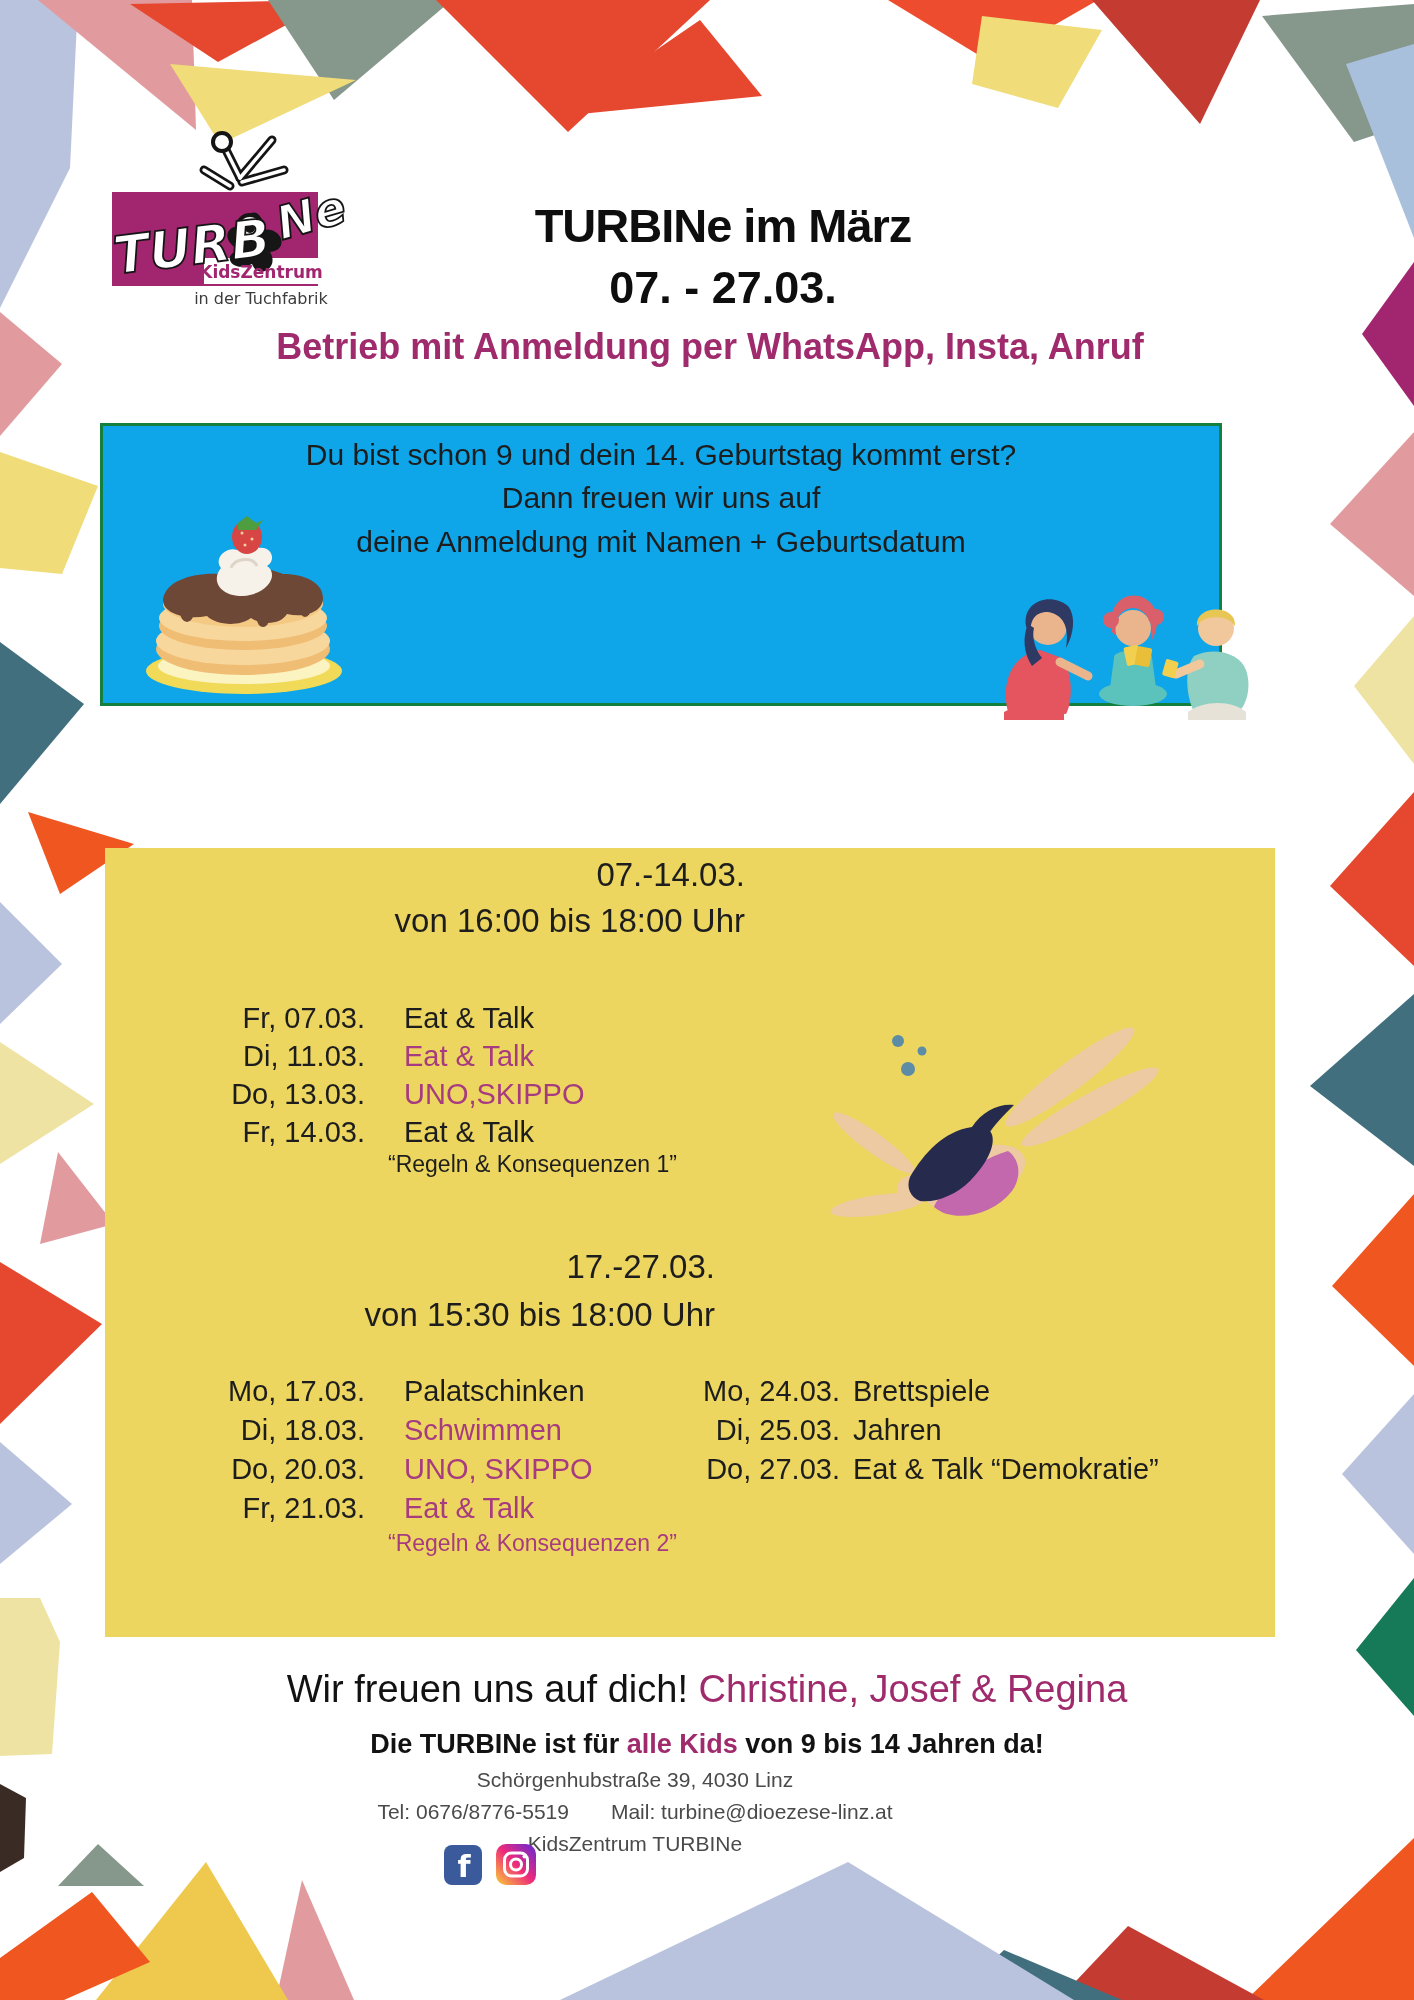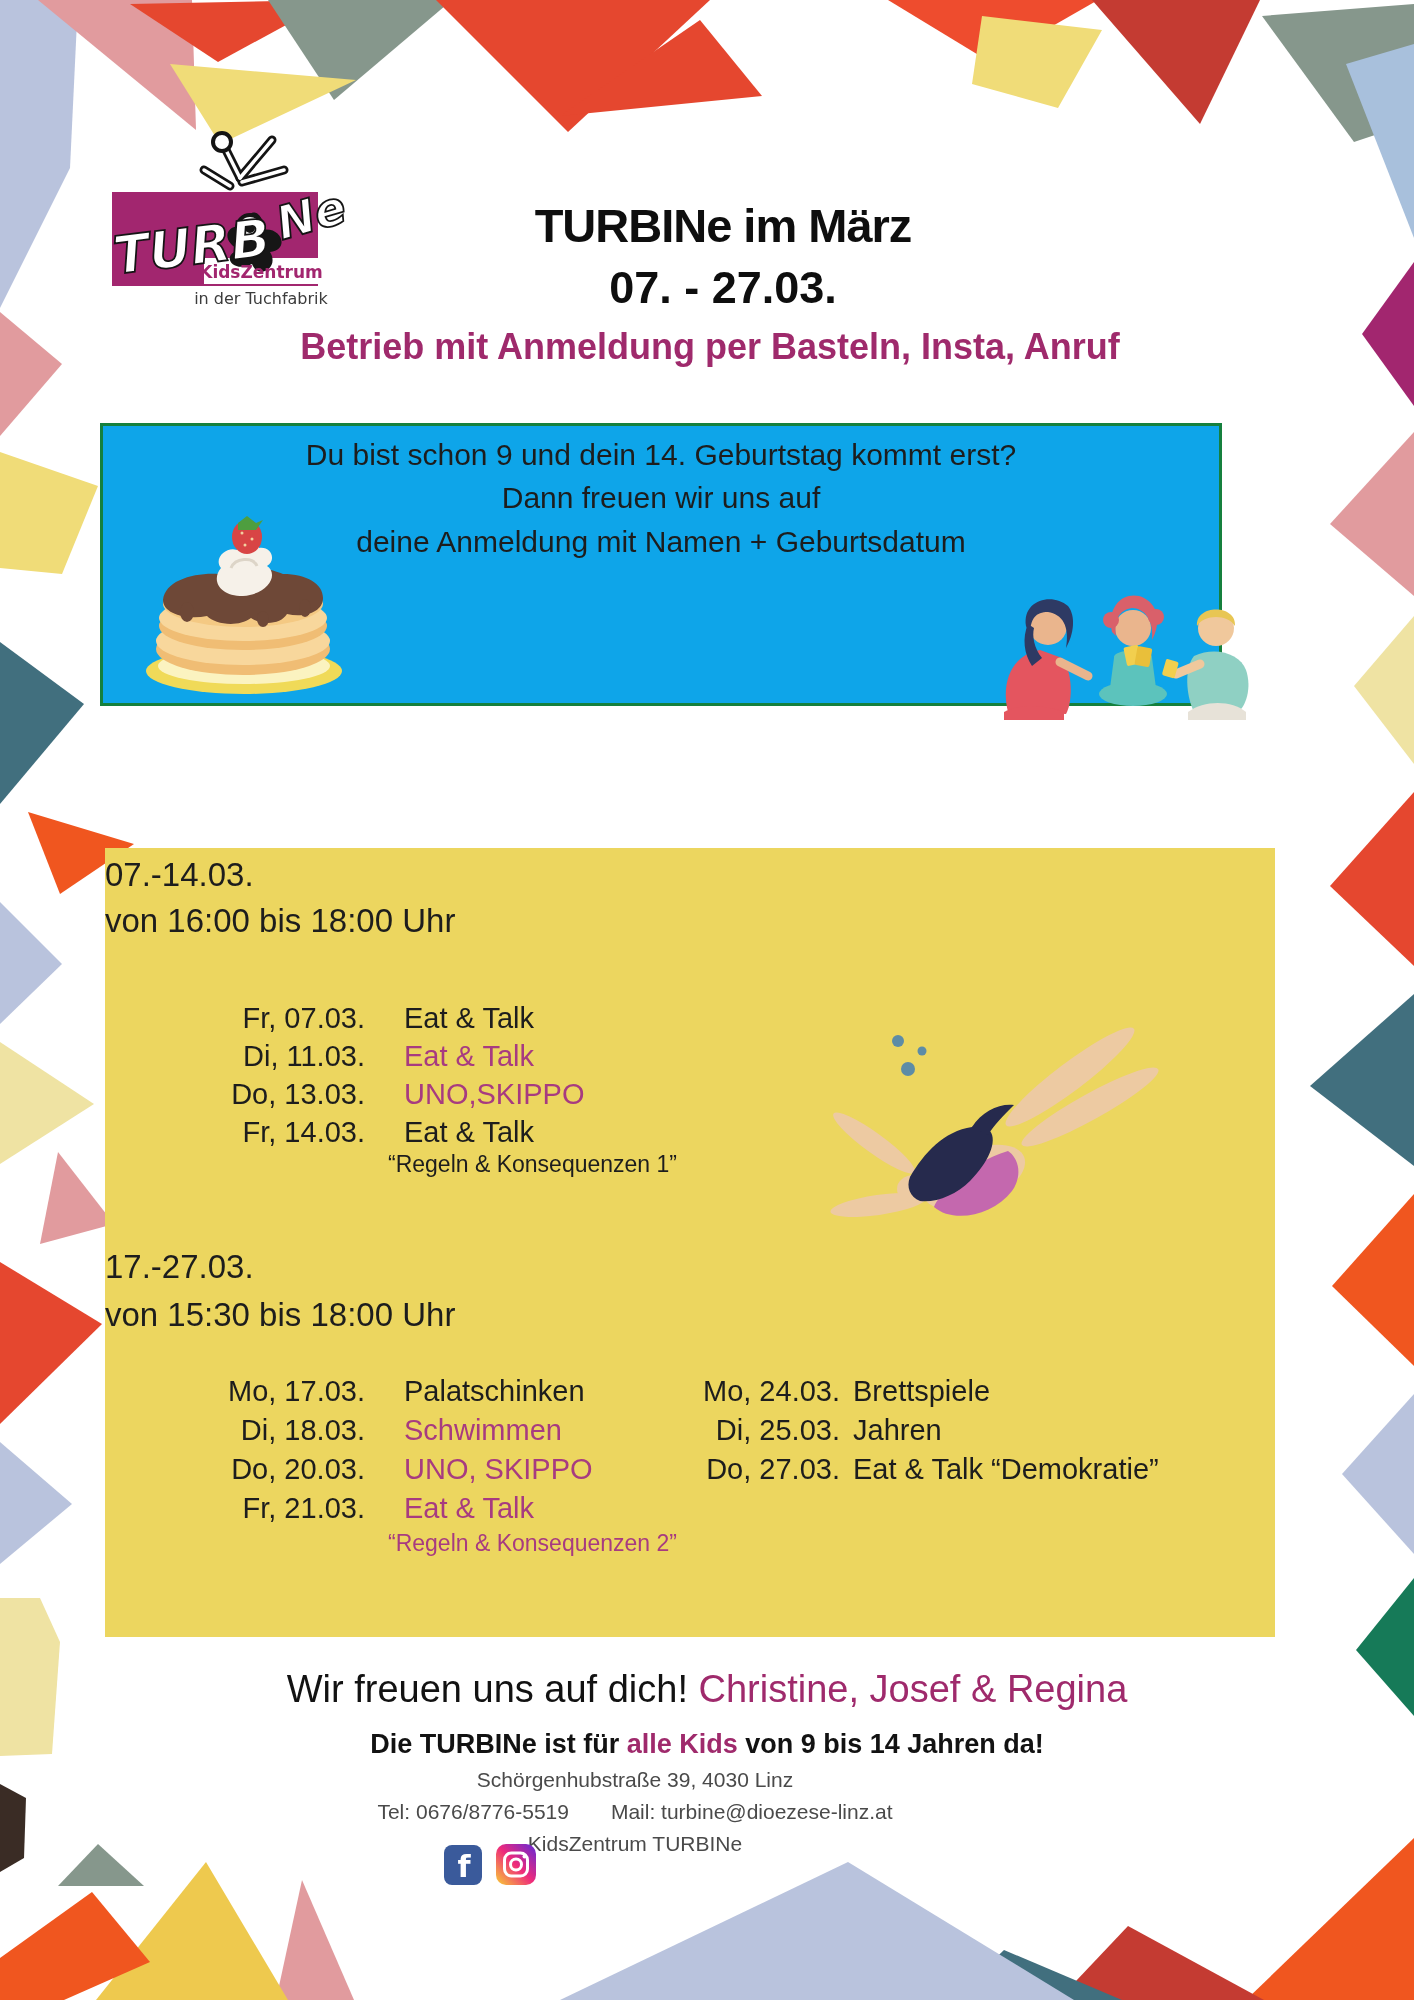--- a/index.html
+++ b/index.html
@@ -12,21 +12,21 @@
   .title{left:300px;top:198px;width:846px;font-size:47px;font-weight:700;letter-spacing:-1px;color:#0e0e0e;}
   .daterange{left:300px;top:262px;width:846px;font-size:45px;font-weight:700;color:#0e0e0e;}
   .notice{left:150px;top:326px;width:1120px;font-size:36px;font-weight:700;color:#9f2a6c;}
 
   
   .infobox{left:100px;top:423px;width:1122px;height:283px;border:3px solid #15803d;background:#0ea5e9;box-sizing:border-box;}
   .ib-line{position:absolute;left:0;width:100%;text-align:center;font-size:30px;color:#1d1d1d;}
 
   
   .ypanel{left:105px;top:848px;width:1170px;height:789px;background:#ecd65f;}
-  .p-head{position:absolute;text-align:left;font-size:33px;color:#1d1d1d;}
+  .p-head{position:absolute;text-align:right;font-size:33px;color:#1d1d1d;}
   .sch-row{position:absolute;left:0;width:100%;height:36px;font-size:29px;color:#1d1d1d;}
   .sch-day{position:absolute;left:60px;width:200px;text-align:right;white-space:nowrap;}
   .sch-act{position:absolute;left:283px;white-space:nowrap;margin-left:16px;}
   .sch-day-r{position:absolute;left:530px;width:205px;text-align:right;white-space:nowrap;}
   .sch-act-r{position:absolute;left:748px;white-space:nowrap;}
   .sch-note{position:absolute;left:283px;font-size:23px;color:#1d1d1d;white-space:nowrap;}
   .mag{color:#a73b80;}
 
   
   .closing{left:0;top:1668px;width:1414px;font-size:38px;color:#121212;white-space:pre-wrap;}
@@ -114,21 +114,21 @@
       <circle r="5" fill="#161616"></circle>
     </g>
     <text x="4" y="150" font-size="52" font-weight="bold" font-style="italic" fill="#ffffff" stroke="#141414" stroke-width="1.8" transform="rotate(-7 4 150)">TURB</text>
     <text x="170" y="116" font-size="46" font-weight="bold" font-style="italic" fill="#ffffff" stroke="#141414" stroke-width="1.8" transform="rotate(-16 170 116)">Ne</text>
     <text x="149" y="154" text-anchor="middle" font-size="17" font-weight="bold" fill="#a2266f">KidsZentrum</text>
     <text x="149" y="180" text-anchor="middle" font-size="16" fill="#3c3c3c">in der Tuchfabrik</text>
   </svg>
 
   <div class="abs ctr title">TURBINe im März</div>
   <div class="abs ctr daterange">07. - 27.03.</div>
-  <div class="abs ctr notice">Betrieb mit Anmeldung per Basteln, Insta, Anruf</div>
+  <div class="abs ctr notice">Betrieb mit Anmeldung per WhatsApp, Insta, Anruf</div>
 
   <div class="abs infobox">
     <div class="ib-line" style="top:12px">Du bist schon 9 und dein 14. Geburtstag kommt erst?</div>
     <div class="ib-line" style="top:55px">Dann freuen wir uns auf</div>
     <div class="ib-line" style="top:99px">deine Anmeldung mit Namen + Geburtsdatum</div>
   </div>
 
   <svg class="abs" style="left:135px;top:508px" width="218" height="190" viewBox="0 0 218 190">
     <ellipse cx="109" cy="163" rx="98" ry="23" fill="#f0da58"></ellipse>
     <ellipse cx="109" cy="158" rx="86" ry="18" fill="#fbf3c0"></ellipse>

